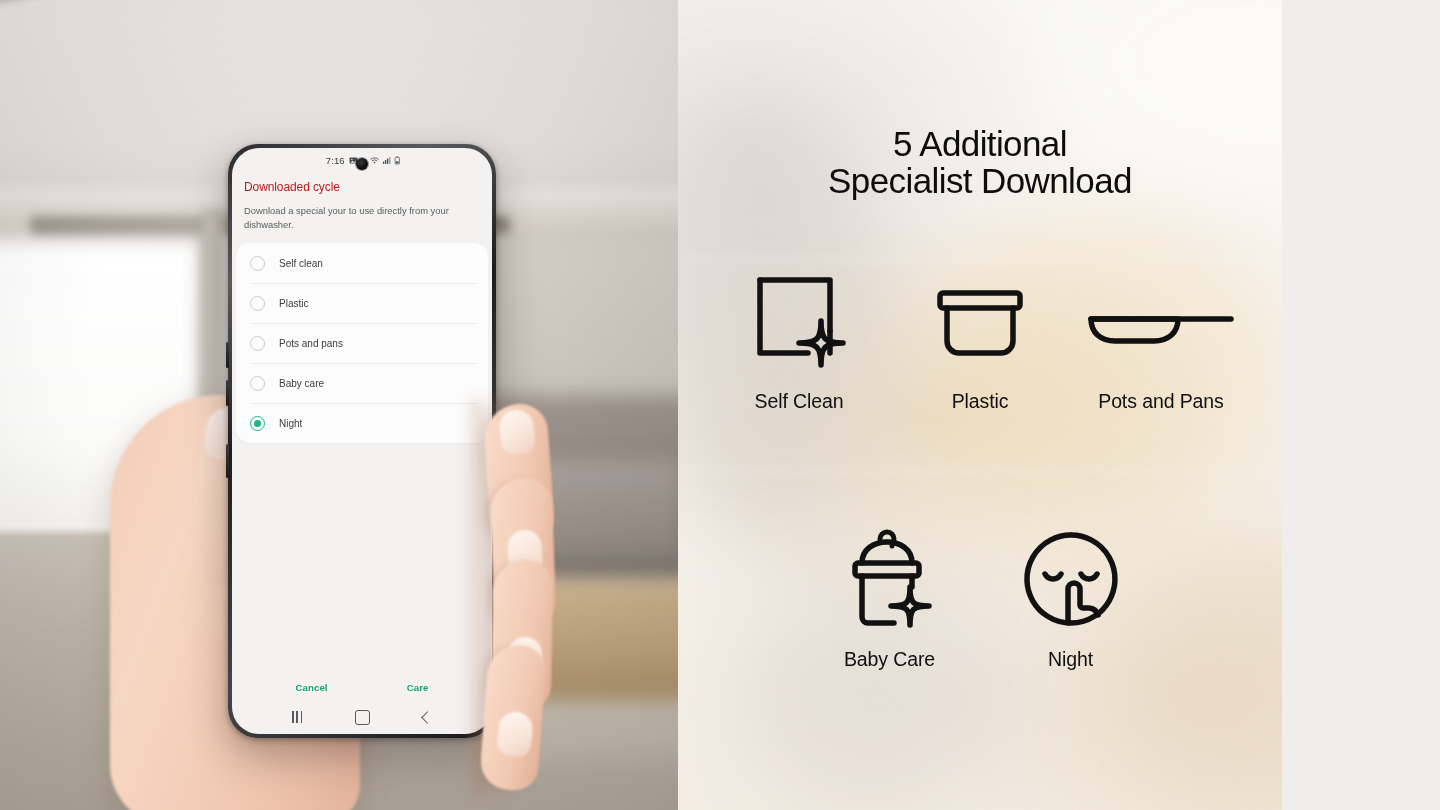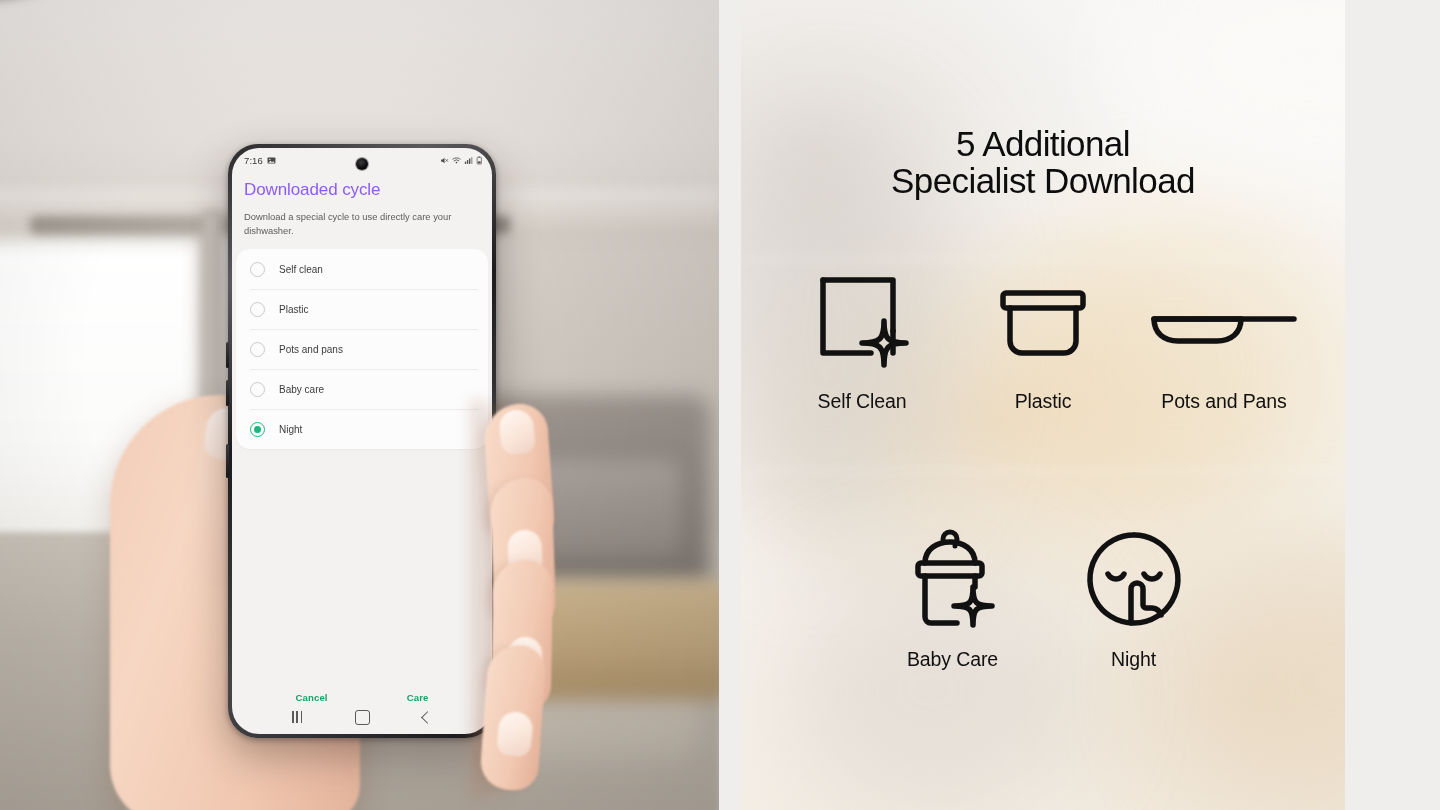--- a/index.html
+++ b/index.html
@@ -154,34 +154,34 @@
   }
   .btn-vol{
     position:absolute;left:-2px;width:3px;border-radius:2px;
     background:linear-gradient(180deg,#3b3b3e,#18181a);
   }
   .btn-v1{top:198px;height:26px;}
   .btn-v2{top:236px;height:26px;}
   .btn-v3{top:300px;height:34px;}
 
   .statusbar{
-    height:22px;display:flex;align-items:center;justify-content:space-between;
+    height:22px;display:flex;align-items:center;justify-content:center;
     padding:2px 10px 0 12px;box-sizing:border-box;position:relative;flex:0 0 auto;
   }
   .sb-left{display:flex;align-items:center;gap:4px;}
   .sb-time{font-size:9.5px;color:#3a3a3a;letter-spacing:.1px;}
   .sb-right{display:flex;align-items:center;gap:3px;}
   .punch{
     position:absolute;left:50%;top:10px;transform:translateX(-50%);
     width:12px;height:12px;border-radius:50%;
     background:radial-gradient(circle at 42% 36%, #3a3a3c 0%, #0c0c0e 58%, #000 100%);
     box-shadow:0 0 0 1px rgba(0,0,0,.35);
   }
   .page-title{
-    font-size:17px;color:#8b5cf6;padding:10px 12px 0 12px;letter-spacing:-.1px;
+    font-size:12px;color:#b91c1c;padding:10px 12px 0 12px;letter-spacing:-.1px;
   }
   .page-desc{
     font-size:9.4px;line-height:1.45;color:#5c5c5c;padding:10px 14px 0 12px;
   }
   .card{
     margin:12px 4px 0 4px;background:#fcfcfc;border-radius:14px;
     box-shadow:0 1px 2px rgba(0,0,0,.04);overflow:hidden;
   }
   .opt{
     display:flex;align-items:center;height:40px;padding:0 14px;position:relative;
@@ -194,42 +194,42 @@
     box-sizing:border-box;flex:0 0 auto;margin-right:14px;
     display:flex;align-items:center;justify-content:center;
   }
   .radio.on{border-color:#1db67e;}
   .radio.on::after{
     content:"";width:7px;height:7px;border-radius:50%;background:#1db67e;
   }
   .opt-label{font-size:10px;color:#3c3c3c;}
   .spacer{flex:1 1 auto;}
   .actions{
-    display:flex;align-items:flex-end;justify-content:space-around;height:34px;
+    display:flex;align-items:center;justify-content:space-around;height:34px;
     padding:0 24px;box-sizing:border-box;
   }
   .action-btn{
     font-size:9.6px;color:#12a46b;font-weight:bold;letter-spacing:.1px;
     background:none;border:none;cursor:pointer;font-family:"Liberation Sans",sans-serif;
   }
   .navbar{
     height:30px;display:flex;align-items:center;justify-content:space-around;
     padding:0 34px 4px 34px;box-sizing:border-box;
   }
   .nav-recents{display:flex;gap:2.5px;}
   .nav-recents i{display:block;width:1.6px;height:12px;background:#5a5a5a;}
   .nav-home{width:13px;height:13px;border:1.6px solid #5a5a5a;border-radius:3px;}
   .nav-back{
     width:8px;height:8px;border-left:1.6px solid #5a5a5a;border-bottom:1.6px solid #5a5a5a;
     transform:rotate(45deg);
   }
 
   
   .right-panel{
-    position:absolute;left:741px;top:0;width:604px;height:810px;overflow:hidden;
+    position:absolute;left:678px;top:0;width:604px;height:810px;overflow:hidden;
     background:
       radial-gradient(ellipse 420px 300px at 42% 52%, rgba(236,219,192,.85) 0%, rgba(244,235,221,0) 72%),
       radial-gradient(ellipse 360px 260px at 86% 86%, rgba(233,218,196,.75) 0%, rgba(245,238,228,0) 75%),
       radial-gradient(ellipse 500px 360px at 12% 18%, rgba(222,216,209,.7) 0%, rgba(246,245,244,0) 70%),
       linear-gradient(165deg,#f7f6f5 0%,#faf9f8 30%,#f6f2eb 62%,#f3ece1 100%);
   }
   .rp-blob{position:absolute;border-radius:50%;filter:blur(52px);}
   .rp-b1{left:-40px;top:120px;width:250px;height:420px;background:rgba(208,201,193,.55);}
   .rp-b2{left:250px;top:200px;width:360px;height:330px;background:rgba(238,214,175,.45);}
   .rp-b3{left:430px;top:540px;width:340px;height:280px;background:rgba(232,214,188,.5);}
@@ -331,21 +331,21 @@
           <svg width="6.5" height="9" viewBox="0 0 10 16">
             <rect x="3.4" y="1" width="3.2" height="1.3" fill="#4a4a4a"></rect>
             <rect x="1.2" y="2.3" width="7.6" height="12" rx="1.2" fill="none" stroke="#4a4a4a" stroke-width="1.2"></rect>
             <rect x="2.6" y="9.6" width="4.8" height="3.4" fill="#4a4a4a"></rect>
           </svg>
         </div>
       </div>
 
       <div class="page-title">Downloaded cycle</div>
 
-      <div class="page-desc">Download a special cycle to use directly care your dishwasher.</div>
+      <div class="page-desc">Download a special your to use directly from your dishwasher.</div>
 
       <div class="card">
         <div class="opt">
           <span class="radio"></span>
           <span class="opt-label">Self clean</span>
         </div>
         <div class="opt">
           <span class="radio"></span>
           <span class="opt-label">Plastic</span>
         </div>

